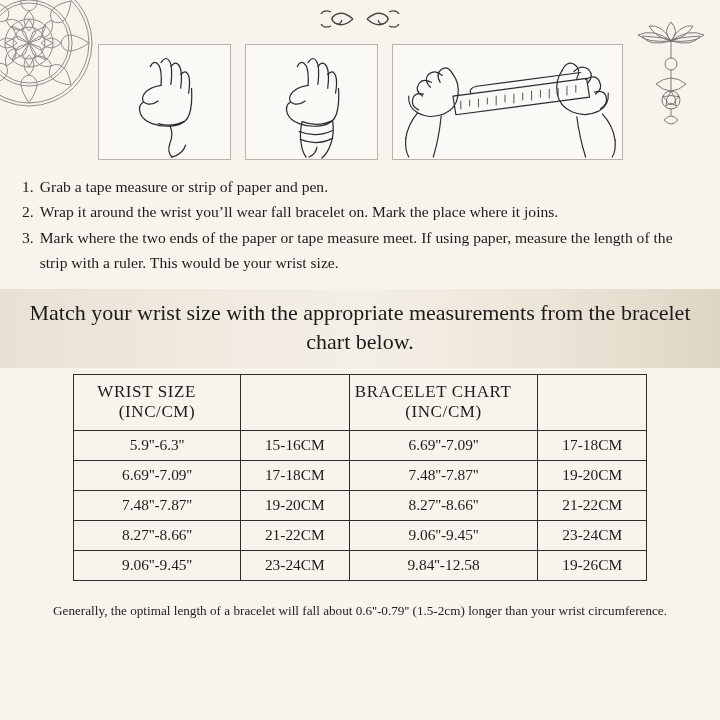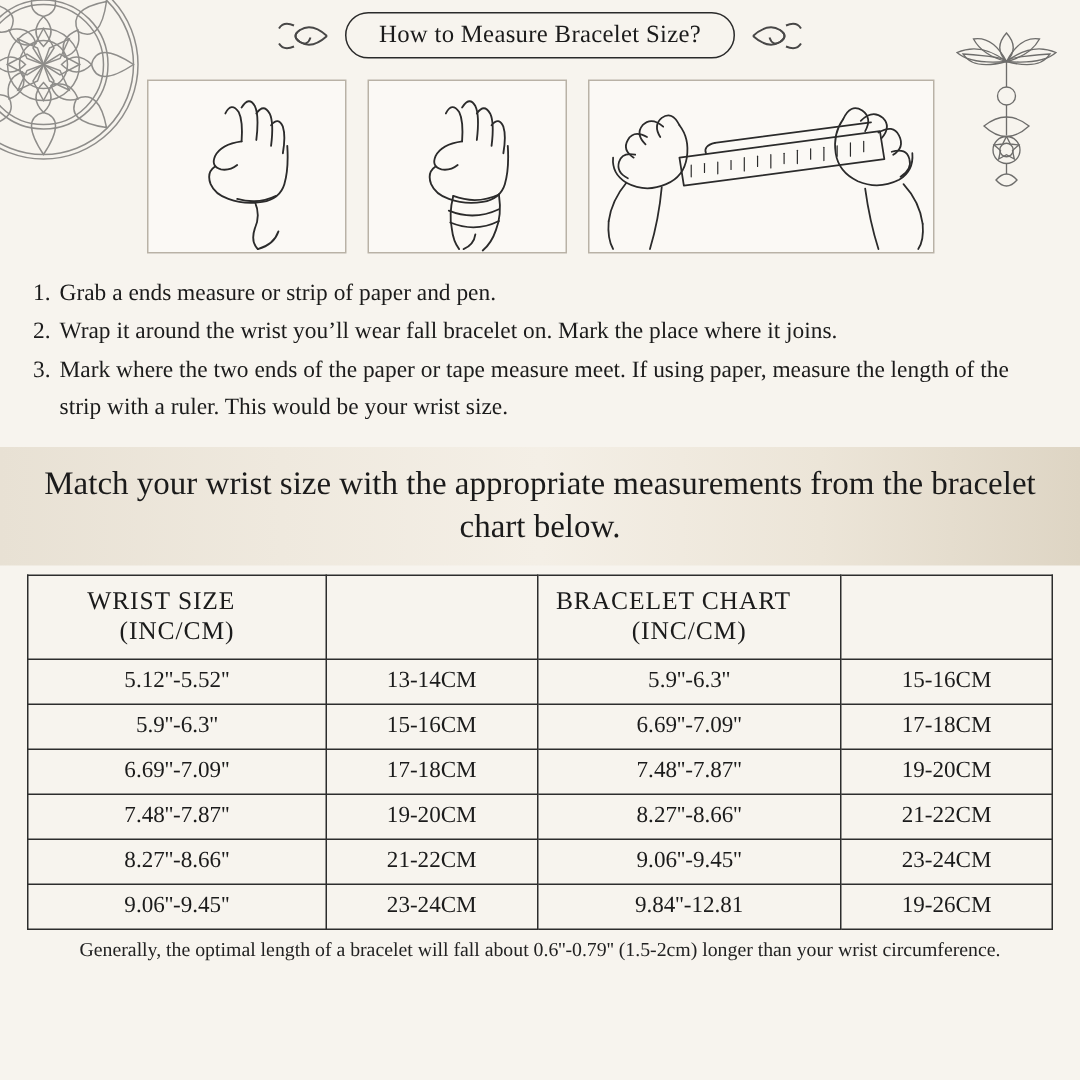--- a/index.html
+++ b/index.html
@@ -109,21 +109,21 @@
     margin-top: 14px;
     padding: 10px 26px 12px 26px;
     text-align: center;
     font-size: 22px;
     line-height: 1.3;
     background: linear-gradient(to right, #e8e1d4 0%, #efe9de 26%, #f4efe6 50%, #ece5d8 76%, #ded5c4 100%);
   }
 
   
   table.size-table {
-    width: 684px;
+    width: 574px;
     margin: 6px auto 0 auto;
     border-collapse: collapse;
     font-size: 15.4px;
   }
   table.size-table th,
   table.size-table td {
     border: 1px solid #2d2d2d;
     text-align: center;
     padding: 5px 2px 6px 2px;
     font-weight: normal;
@@ -141,21 +141,21 @@
   .th-inner {
     display: inline-block;
     white-space: nowrap;
   }
   .th-gap { display: inline-block; width: 16px; }
 
   
   .footnote {
     text-align: center;
     font-size: 13.2px;
-    margin-top: 5px;
+    margin-top: 22px;
     padding: 0 16px;
     color: #222;
   }
 </style>
 </head>
 <body>
 
 <div class="page">
 
   <svg class="mandala-tl" viewBox="0 0 150 150">
@@ -224,21 +224,20 @@
 
   <div class="subtitle-row">
     <svg class="flourish" viewBox="0 0 36 22">
       <g fill="none" stroke="#2a2a2a" stroke-width="1.3">
         <path d="M34 11 q-10 -9 -18 -4 q-6 4 0 8 q5 3 7 -3"></path>
         <path d="M34 11 q-10 9 -18 4 q-6 -4 0 -8"></path>
         <path d="M12 4 q-7 -3 -10 2"></path>
         <path d="M12 18 q-7 3 -10 -2"></path>
       </g>
     </svg>
-    <div class="pill">How to Measure Bracelet Size?</div>
     <svg class="flourish" viewBox="0 0 36 22">
       <g fill="none" stroke="#2a2a2a" stroke-width="1.3" transform="translate(36,0) scale(-1,1)">
         <path d="M34 11 q-10 -9 -18 -4 q-6 4 0 8 q5 3 7 -3"></path>
         <path d="M34 11 q-10 9 -18 4 q-6 -4 0 -8"></path>
         <path d="M12 4 q-7 -3 -10 2"></path>
         <path d="M12 18 q-7 3 -10 -2"></path>
       </g>
     </svg>
   </div>
 
@@ -322,21 +321,21 @@
           <path d="M186 73 q3 22 9 41"></path>
           <path d="M225 97 q1 11 -3 17"></path>
         </g>
       </svg>
     </div>
   </div>
 
   <div class="steps">
     <div class="step">
       <span class="num">1.</span>
-      <span class="txt">Grab a ends measure or strip of paper and pen.</span>
+      <span class="txt">Grab a tape measure or strip of paper and pen.</span>
     </div>
     <div class="step">
       <span class="num">2.</span>
       <span class="txt">Wrap it around the wrist you’ll wear fall bracelet on. Mark the place where it joins.</span>
     </div>
     <div class="step">
       <span class="num">3.</span>
       <span class="txt">Mark where the two ends of the paper or tape measure meet. If using paper, measure the length of the strip with a ruler. This would be your wrist size.</span>
     </div>
   </div>
@@ -355,26 +354,20 @@
         <th class="col-c">
           <span class="th-inner">BRACELET CHART</span>
           <span class="th-gap"></span>
           <span class="th-inner">(INC/CM)</span>
         </th>
         <th class="col-d"></th>
       </tr>
     </thead>
     <tbody>
       <tr>
-        <td>5.12''-5.52''</td>
-        <td>13-14CM</td>
-        <td>5.9''-6.3''</td>
-        <td>15-16CM</td>
-      </tr>
-      <tr>
         <td>5.9''-6.3''</td>
         <td>15-16CM</td>
         <td>6.69''-7.09''</td>
         <td>17-18CM</td>
       </tr>
       <tr>
         <td>6.69''-7.09''</td>
         <td>17-18CM</td>
         <td>7.48''-7.87''</td>
         <td>19-20CM</td>
@@ -387,21 +380,21 @@
       </tr>
       <tr>
         <td>8.27''-8.66''</td>
         <td>21-22CM</td>
         <td>9.06''-9.45''</td>
         <td>23-24CM</td>
       </tr>
       <tr>
         <td>9.06''-9.45''</td>
         <td>23-24CM</td>
-        <td>9.84''-12.81</td>
+        <td>9.84''-12.58</td>
         <td>19-26CM</td>
       </tr>
     </tbody>
   </table>
 
   <div class="footnote">Generally, the optimal length of a bracelet will fall about 0.6''-0.79'' (1.5-2cm) longer than your wrist circumference.</div>
 
 </div>
 
 </body></html>

